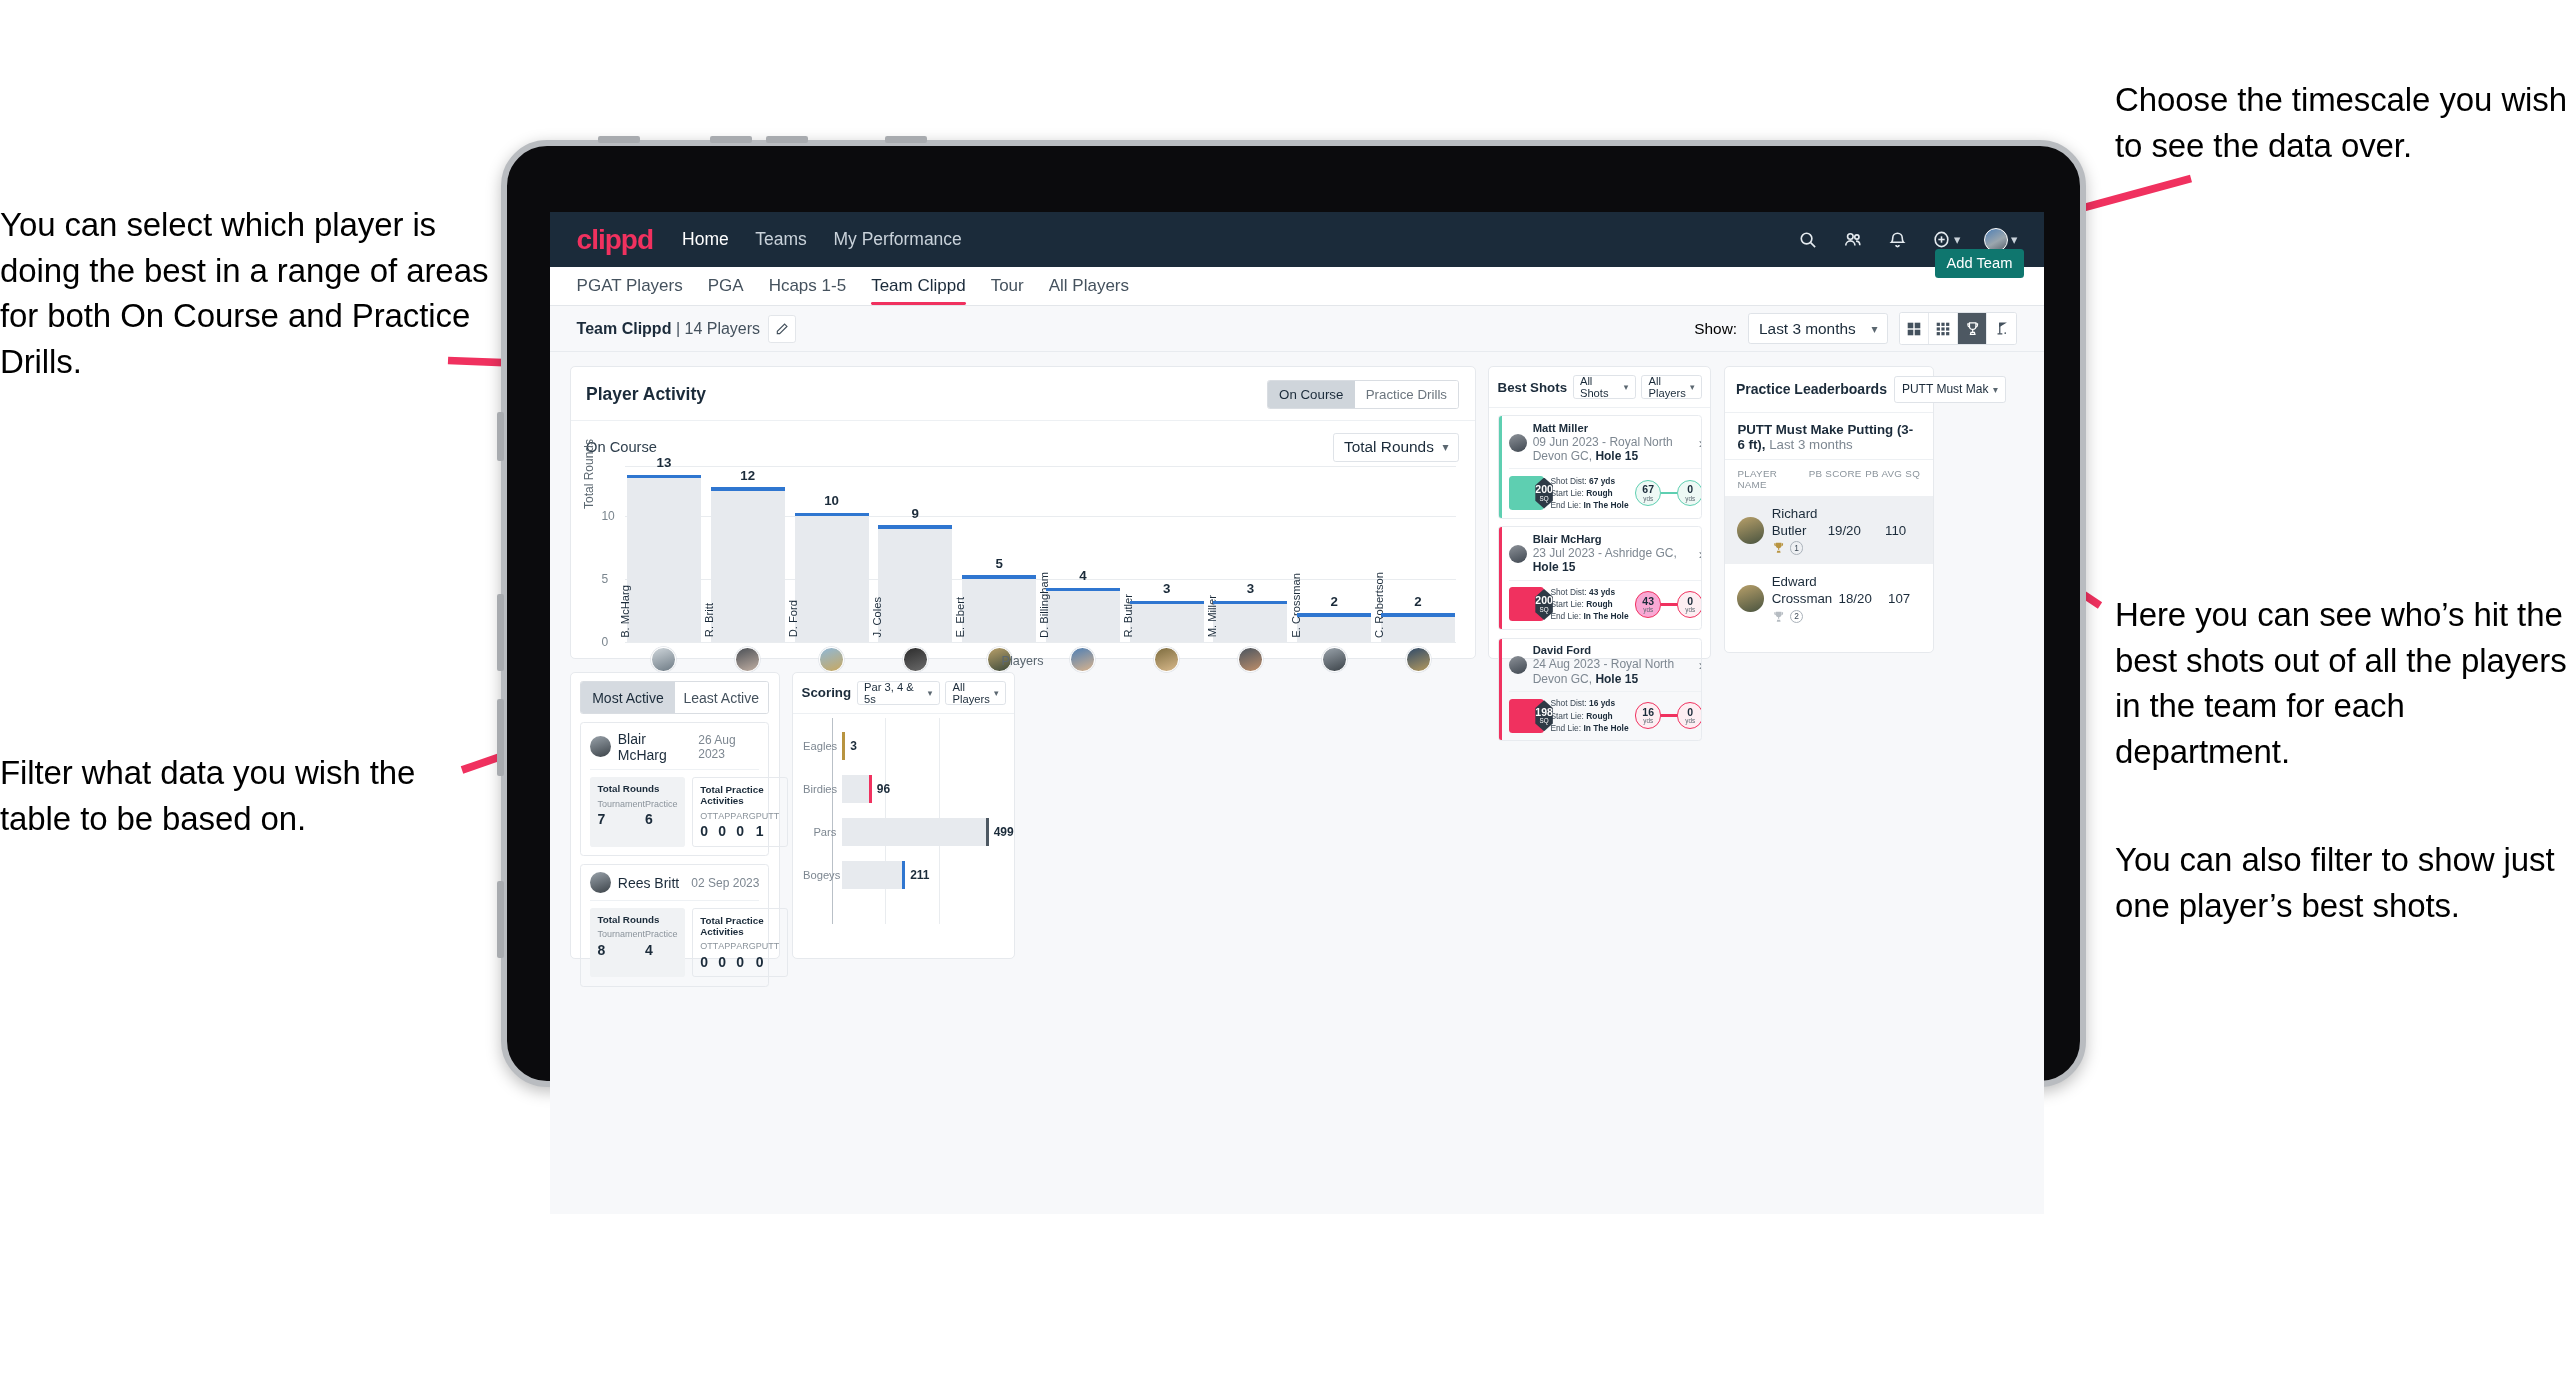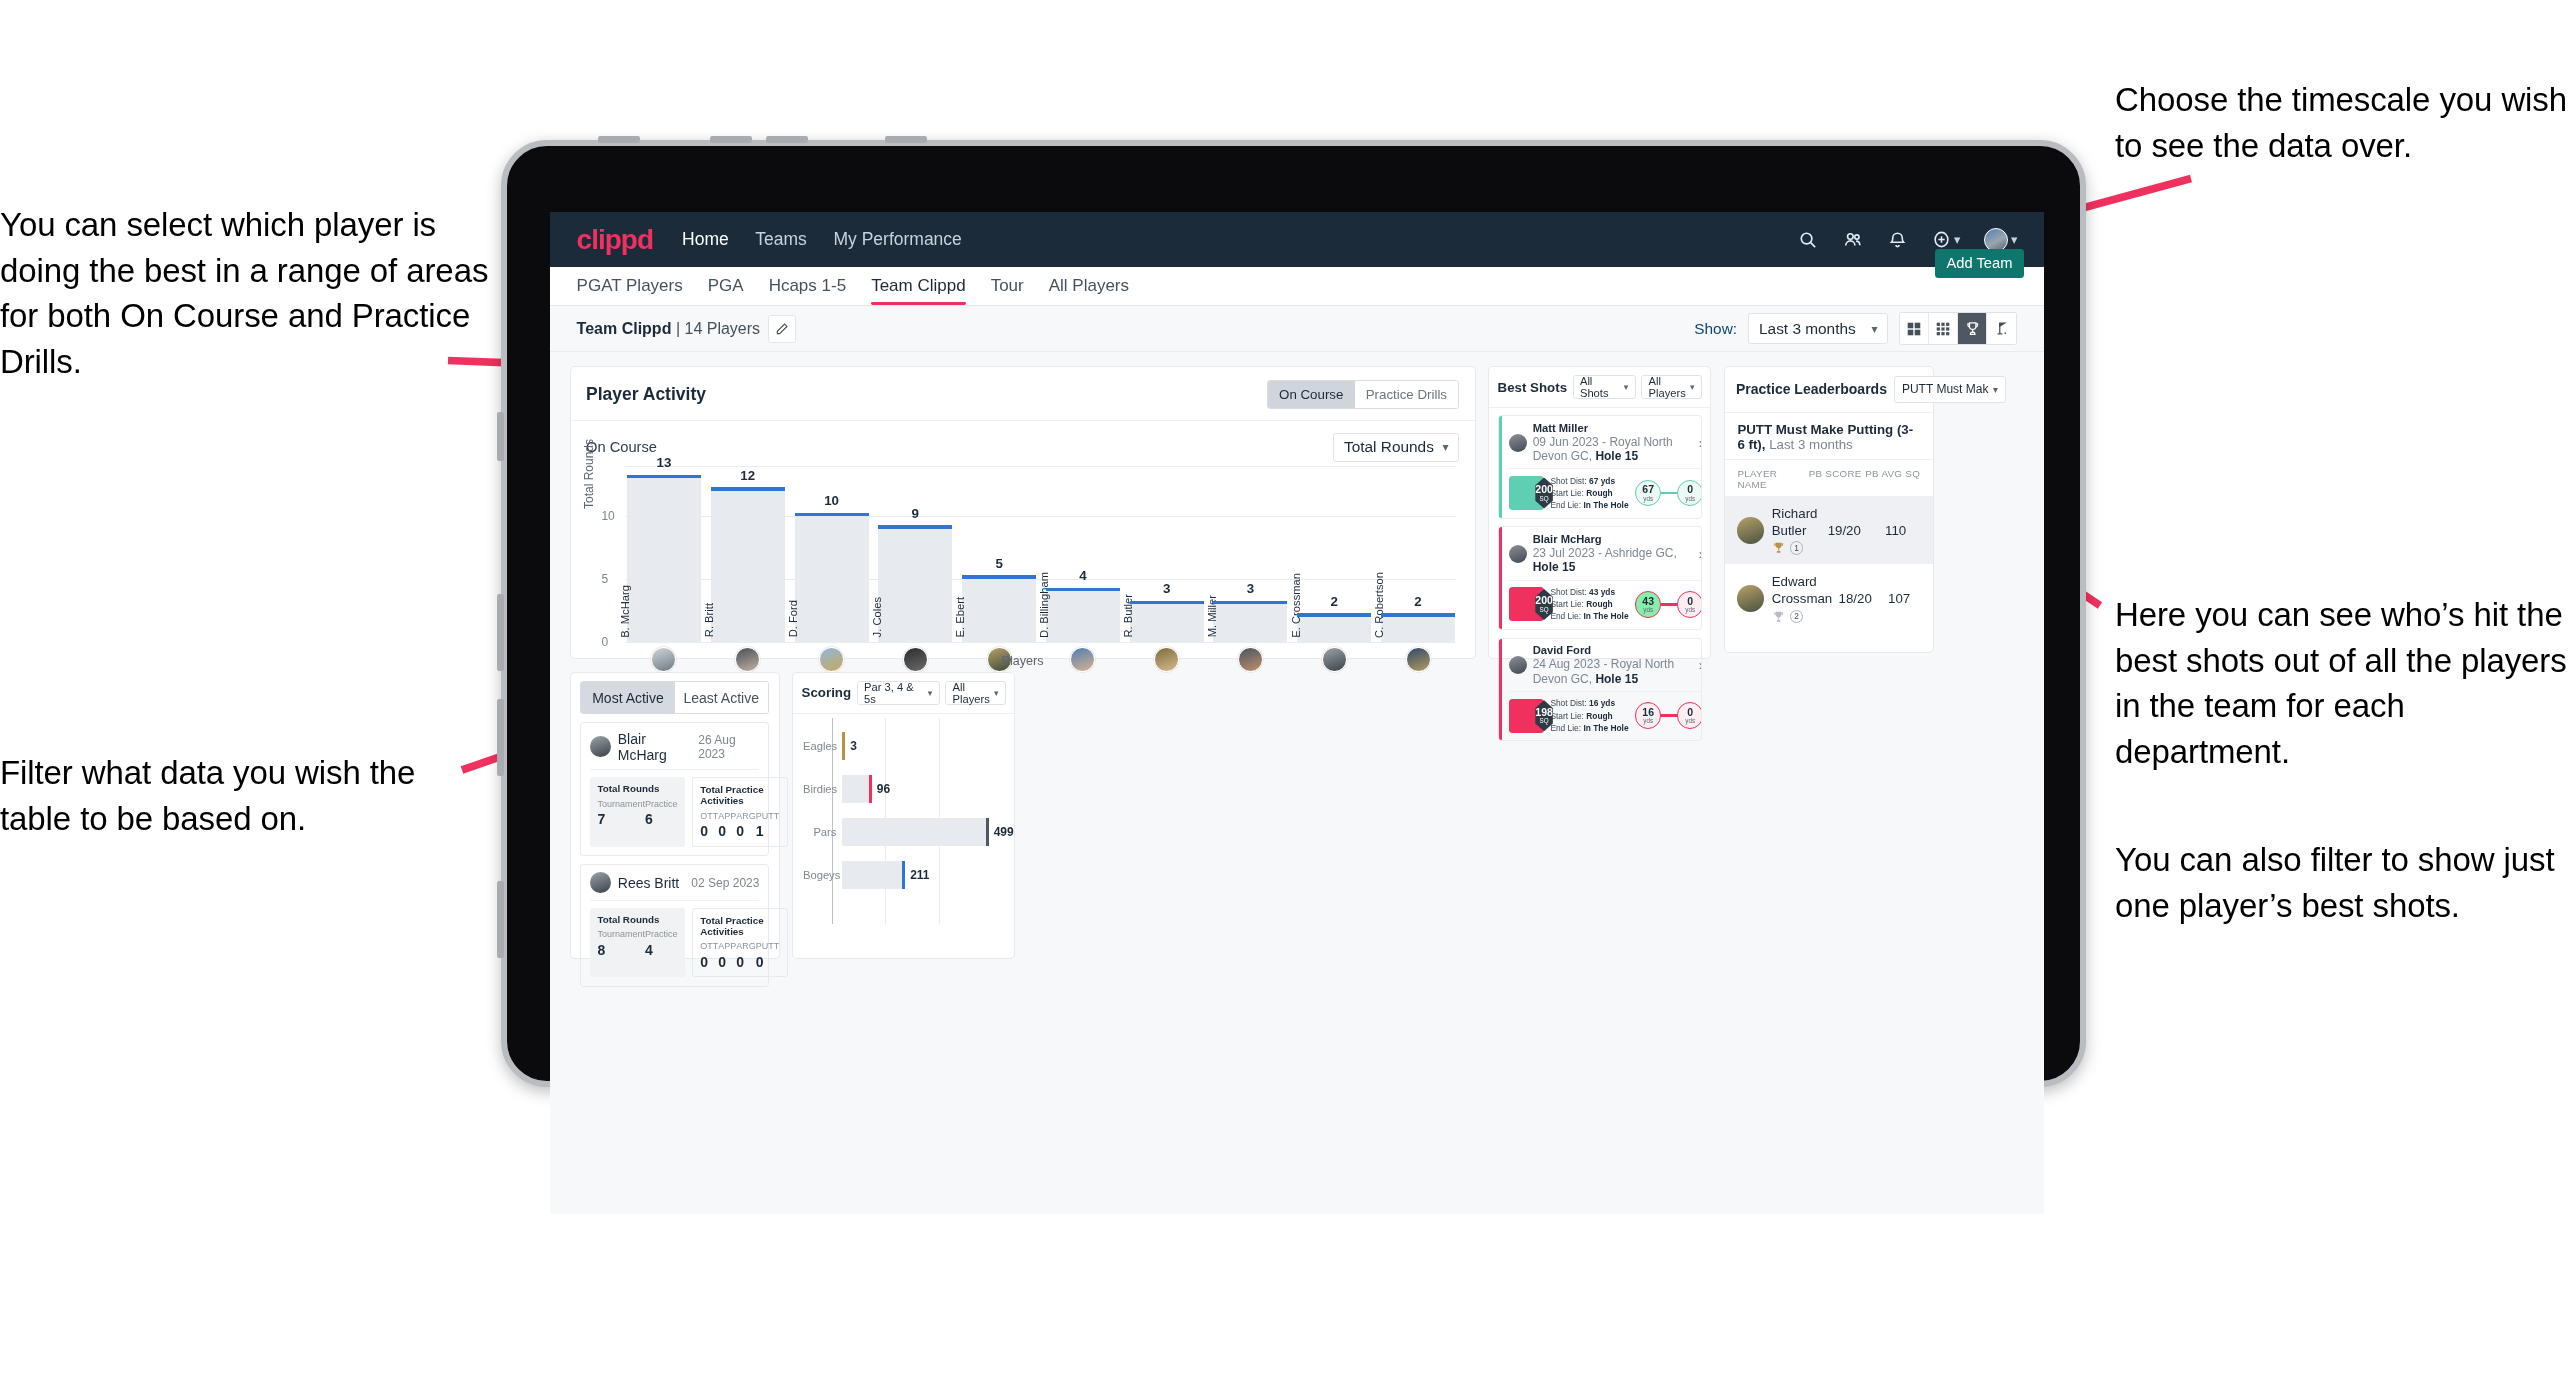--- a/index.html
+++ b/index.html
@@ -103,21 +103,21 @@
     border-bottom: 0.7px solid #e8ebef;
   }
   .team-label { font-size: 16px; color: #44515d; text-align: center; }
   .team-label b { color: #1b2b3a; }
   .edit-btn {
     width: 28px; height: 28px; margin-left: 8.4px;
     background: #ffffff; border: 0.7px solid #e3e6ea; border-radius: 2.8px;
     display: flex; align-items: center; justify-content: center;
   }
   .tb-right { margin-left: auto; display: flex; align-items: center; gap: 11.2px; }
-  .show-lbl { font-size: 15.4px; color: #0c4a6e; }
+  .show-lbl { font-size: 15.4px; color: #000000; }
   .select-box {
     background: #ffffff; border: 0.7px solid #dfe3e8; border-radius: 2.8px;
     height: 31px; display: flex; align-items: center;
     padding: 0 9.8px; font-size: 15.4px; color: #1b2b3a; gap: 8.4px;
   }
   .select-box .chev { color: #5b6770; font-size: 12px; margin-left: auto; }
   #range-select { width: 140px; }
   .viewtoggle { display: flex; border: 0.7px solid #dfe3e8; border-radius: 2.8px; overflow: hidden; background: #fff; }
   .vt {
     width: 29px; height: 31px; display: flex; align-items: center; justify-content: center;
@@ -606,21 +606,21 @@
                 </div>
                 <div class="bs-body">
                   <span class="bs-badge" style="background:#f0315f">
                     <span class="hex">
                       <span class="hn">200</span>
                       <span class="hs">SQ</span>
                     </span>
                   </span>
                   <span class="bs-facts">Shot Dist: <b>43 yds</b><br>Start Lie: <b>Rough</b><br>End Lie: <b>In The Hole</b></span>
                   <span class="bs-dist">
-                    <span class="dot-circle" style="background:#86efac;border:1.4px solid #f0315f">
+                    <span class="dot-circle" style="background:#f9a8d4;border:1.4px solid #f0315f">
                       <span class="dn">43</span>
                       <span class="du">yds</span>
                     </span>
                     <span class="connector" style="background:#f0315f"></span>
                     <span class="dot-circle" style="background:#fdeef2;border:1.4px solid #f0315f">
                       <span class="dn">0</span>
                       <span class="du">yds</span>
                     </span>
                   </span>
                 </div>

